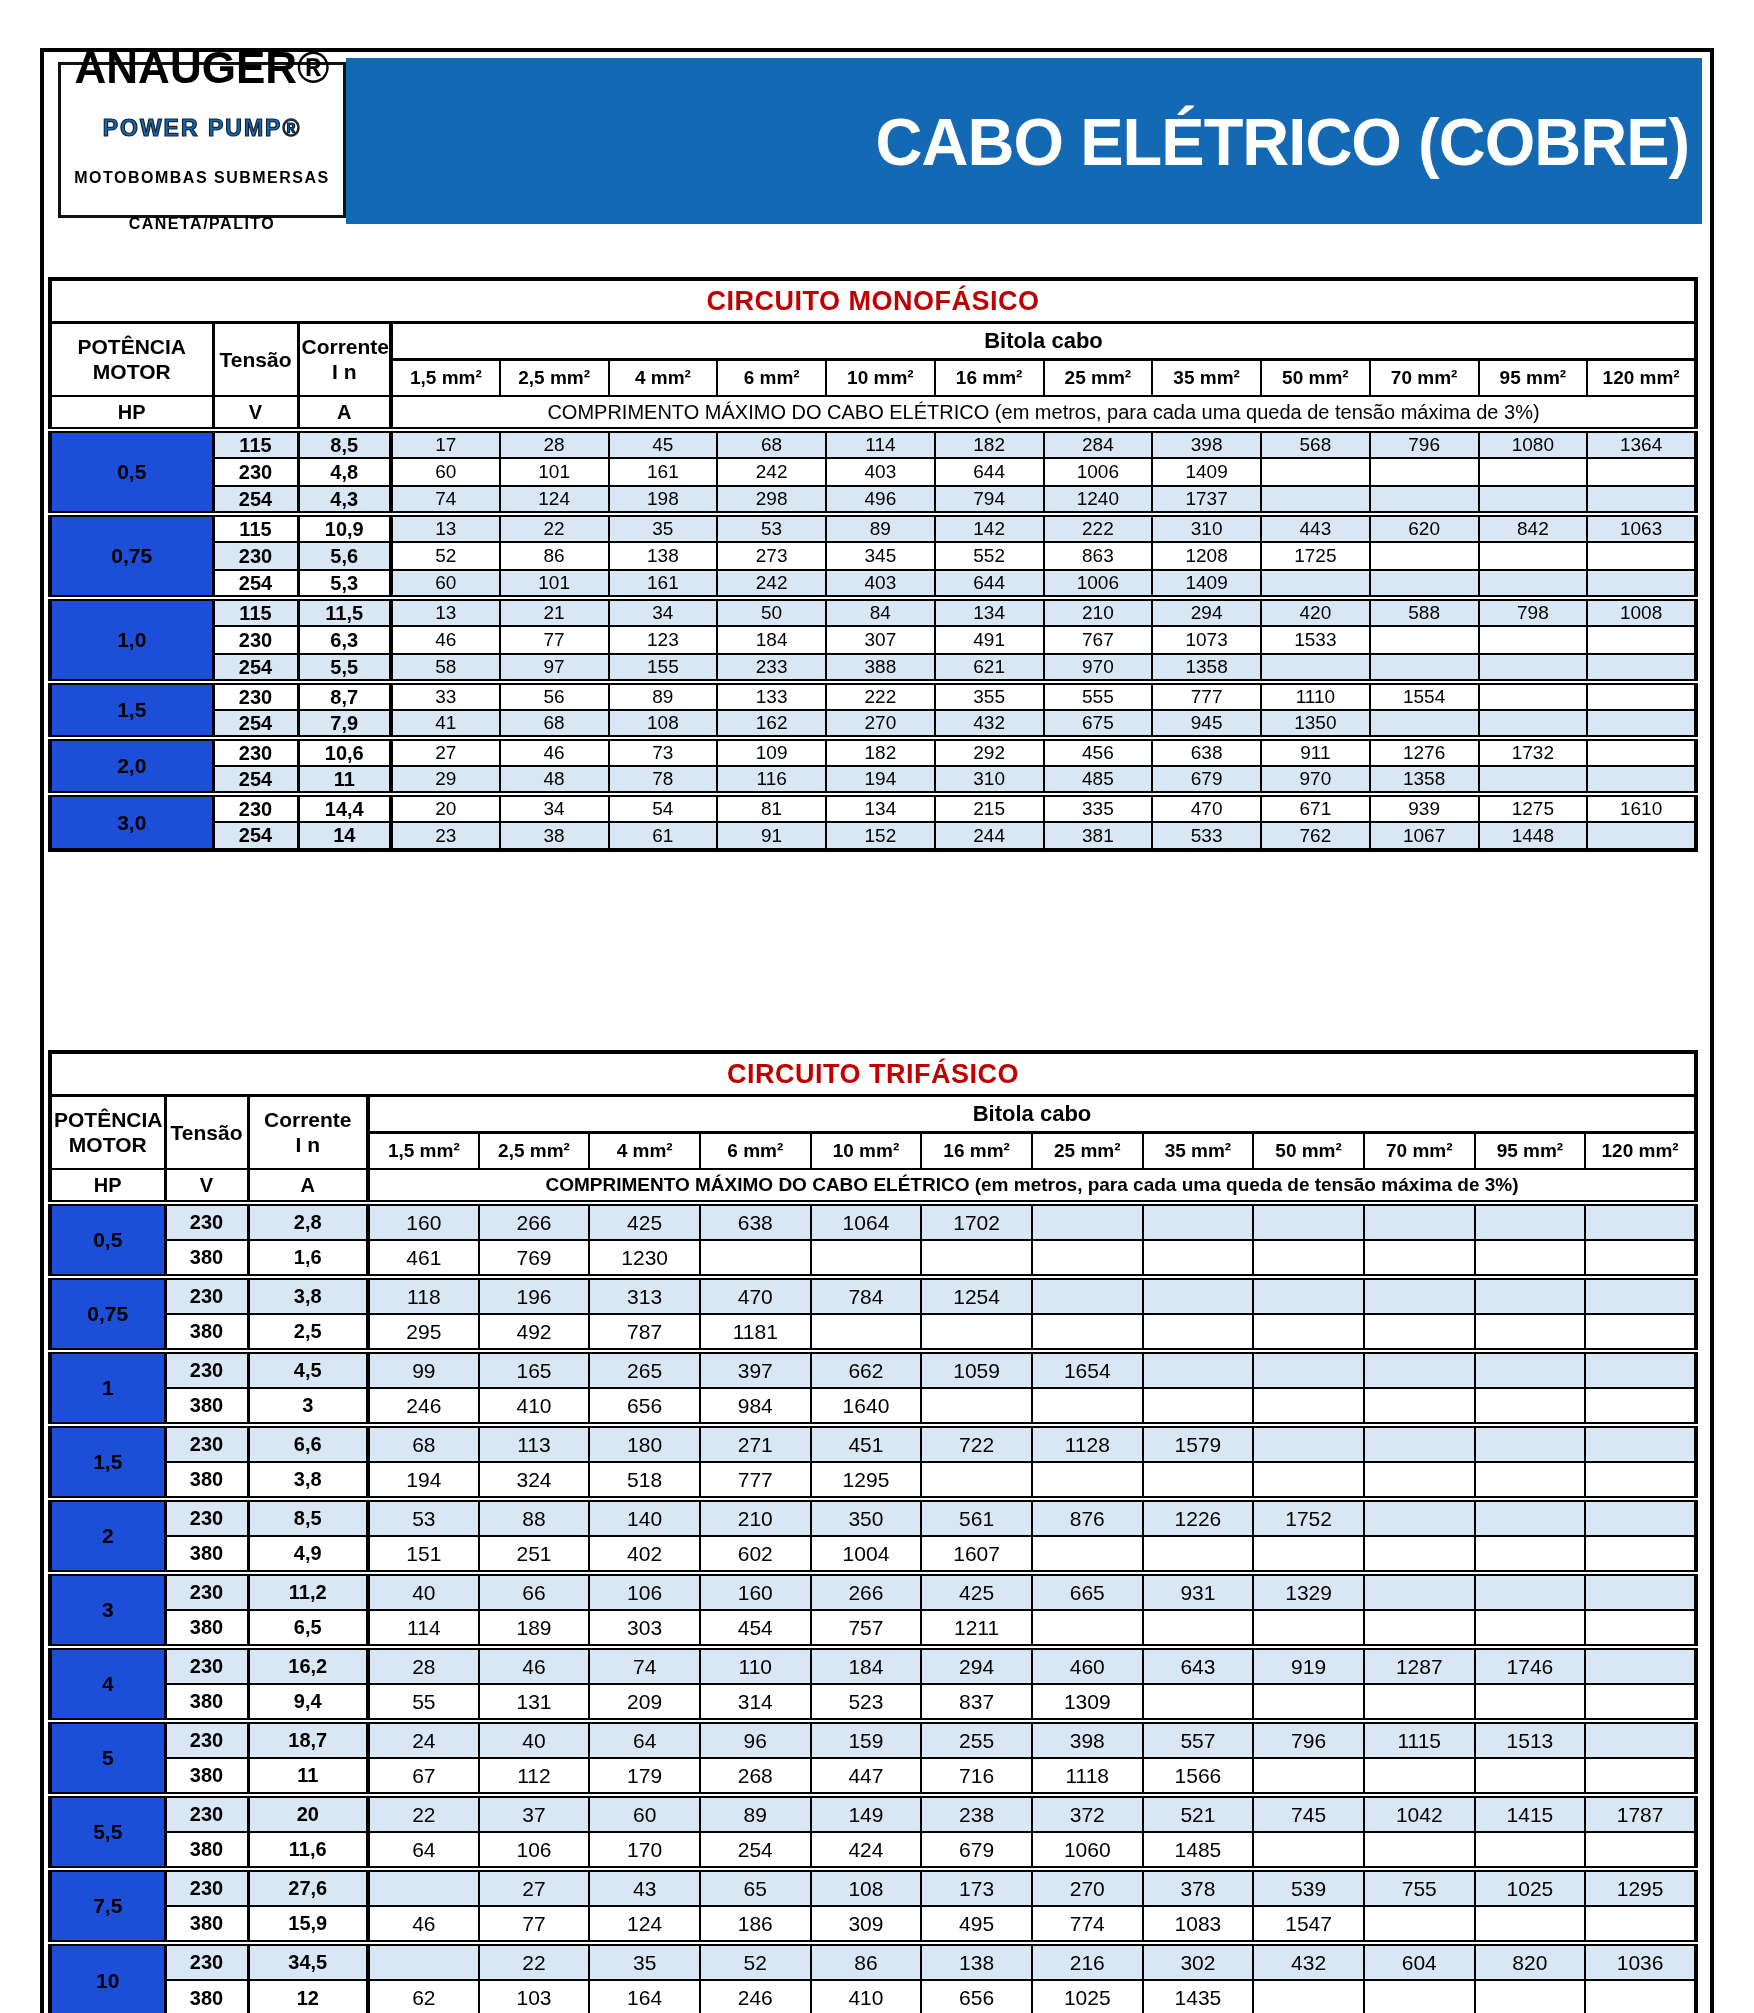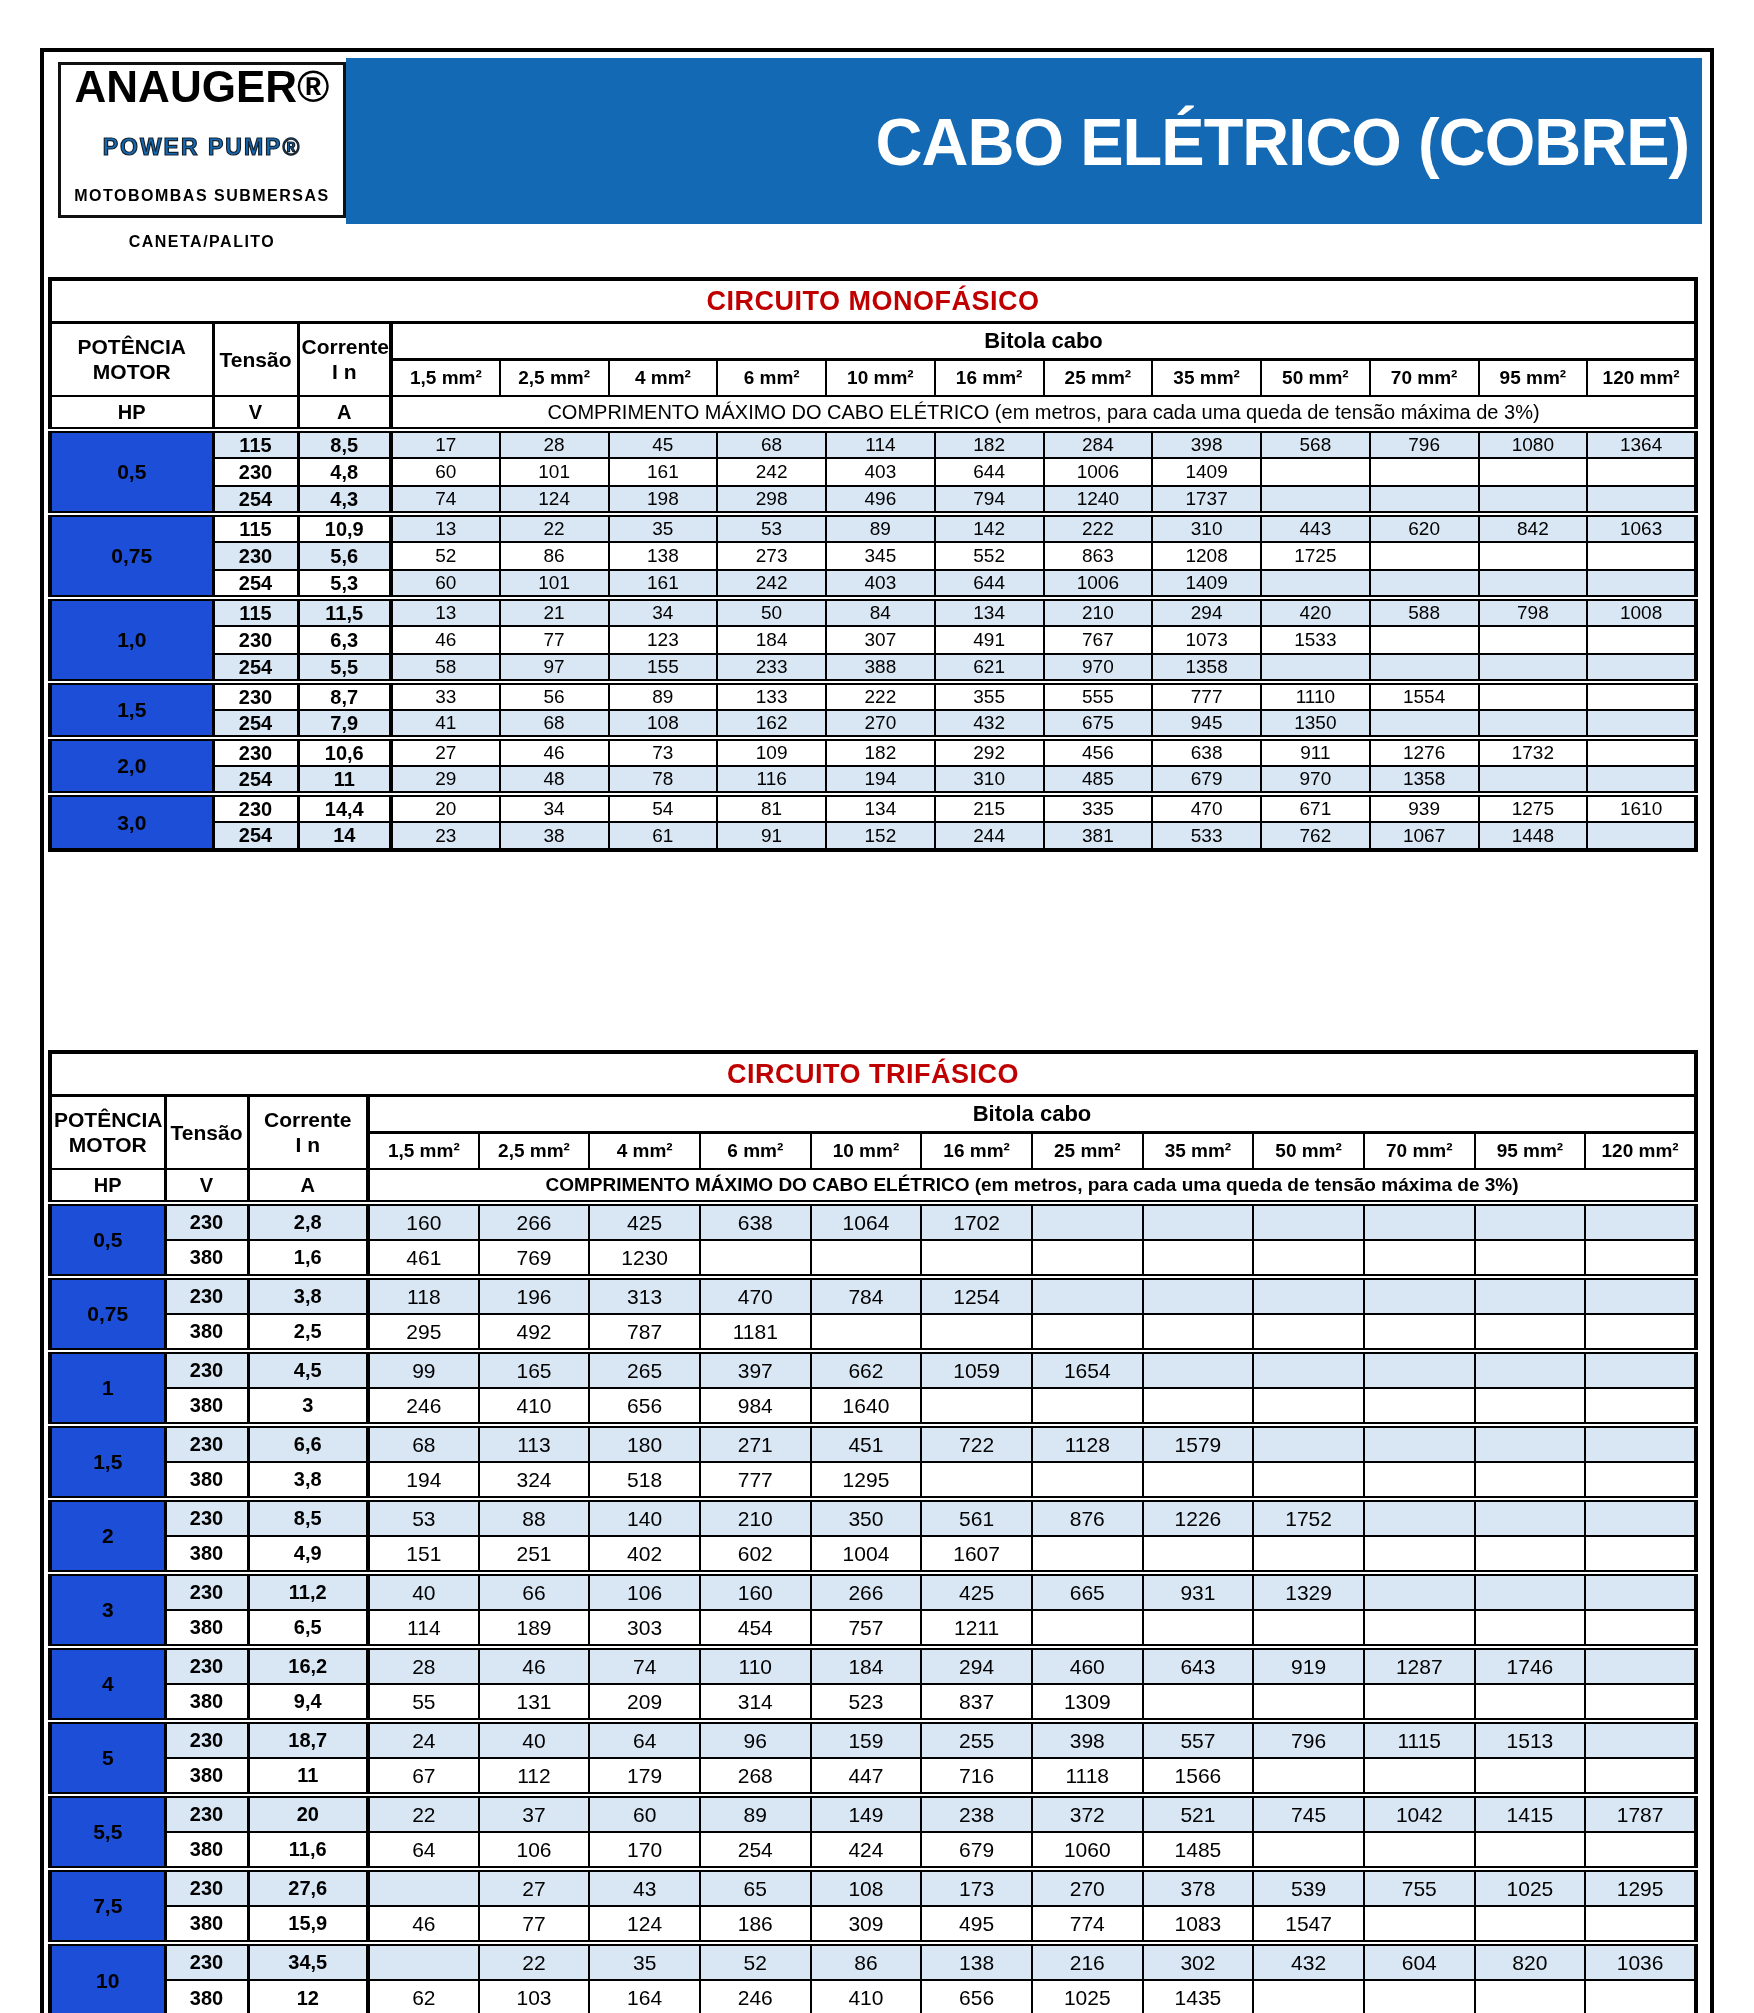--- a/index.html
+++ b/index.html
@@ -4,21 +4,21 @@
 <style>
   html,body{margin:0;padding:0;background:#e8e8e8;}
   .page{position:relative;width:1754px;height:2013px;background:#fff;overflow:hidden;
         font-family:"Liberation Sans",sans-serif;color:#000;}
   .frame{position:absolute;left:40px;top:48px;width:1666px;height:1990px;
          border:4px solid #000;background:#fff;}
 
   
   .header-band{position:relative;margin:6px 8px 0 8px;height:166px;}
   .logo-box{position:absolute;left:6px;top:4px;width:282px;height:150px;border:3px solid #111;
-            background:#fff;display:flex;flex-direction:column;align-items:center;z-index:2;gap:24px;}
+            background:#fff;display:flex;flex-direction:column;align-items:center;justify-content:center;z-index:2;gap:24px;}
   .brand{font-size:44px;font-weight:bold;letter-spacing:0px;line-height:1.0;}
   .subbrand{font-size:23px;font-weight:bold;letter-spacing:2px;color:var(--banner,#1369b4);
             -webkit-text-stroke:1.2px #16212b;margin-top:2px;line-height:1.1;}
   .logoline{font-size:16px;font-weight:bold;letter-spacing:1.5px;line-height:1.25;margin-top:2px;}
   .banner{position:absolute;left:294px;top:0;right:0;height:166px;background:var(--banner,#1369b4);
           display:flex;align-items:center;justify-content:flex-end;}
   .banner-title{color:#fff;font-size:67px;font-weight:bold;letter-spacing:-1px;transform:scaleX(.97);white-space:nowrap;}
 
   
   table{border-collapse:collapse;table-layout:fixed;width:1650px;margin:0 4px;

